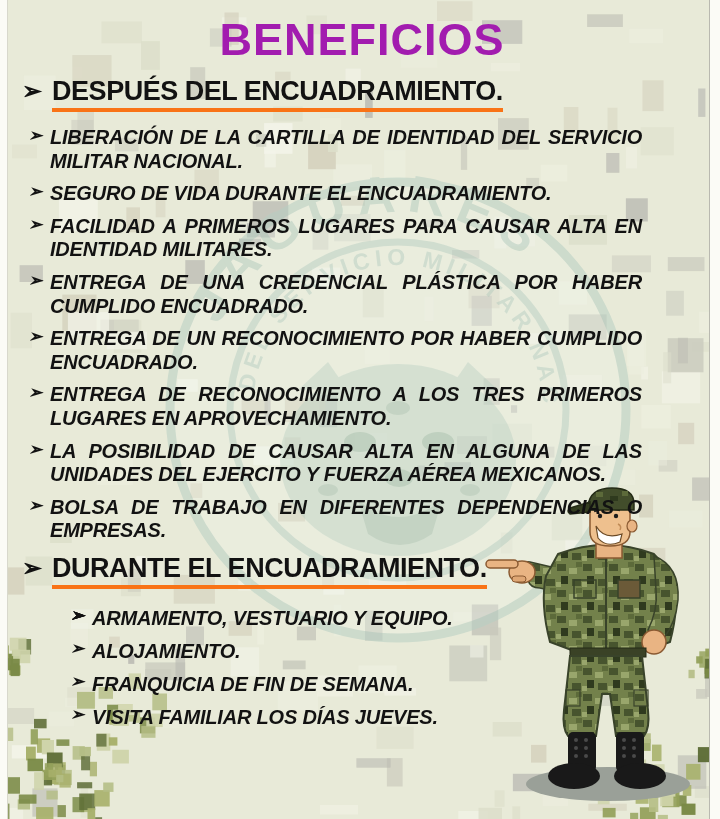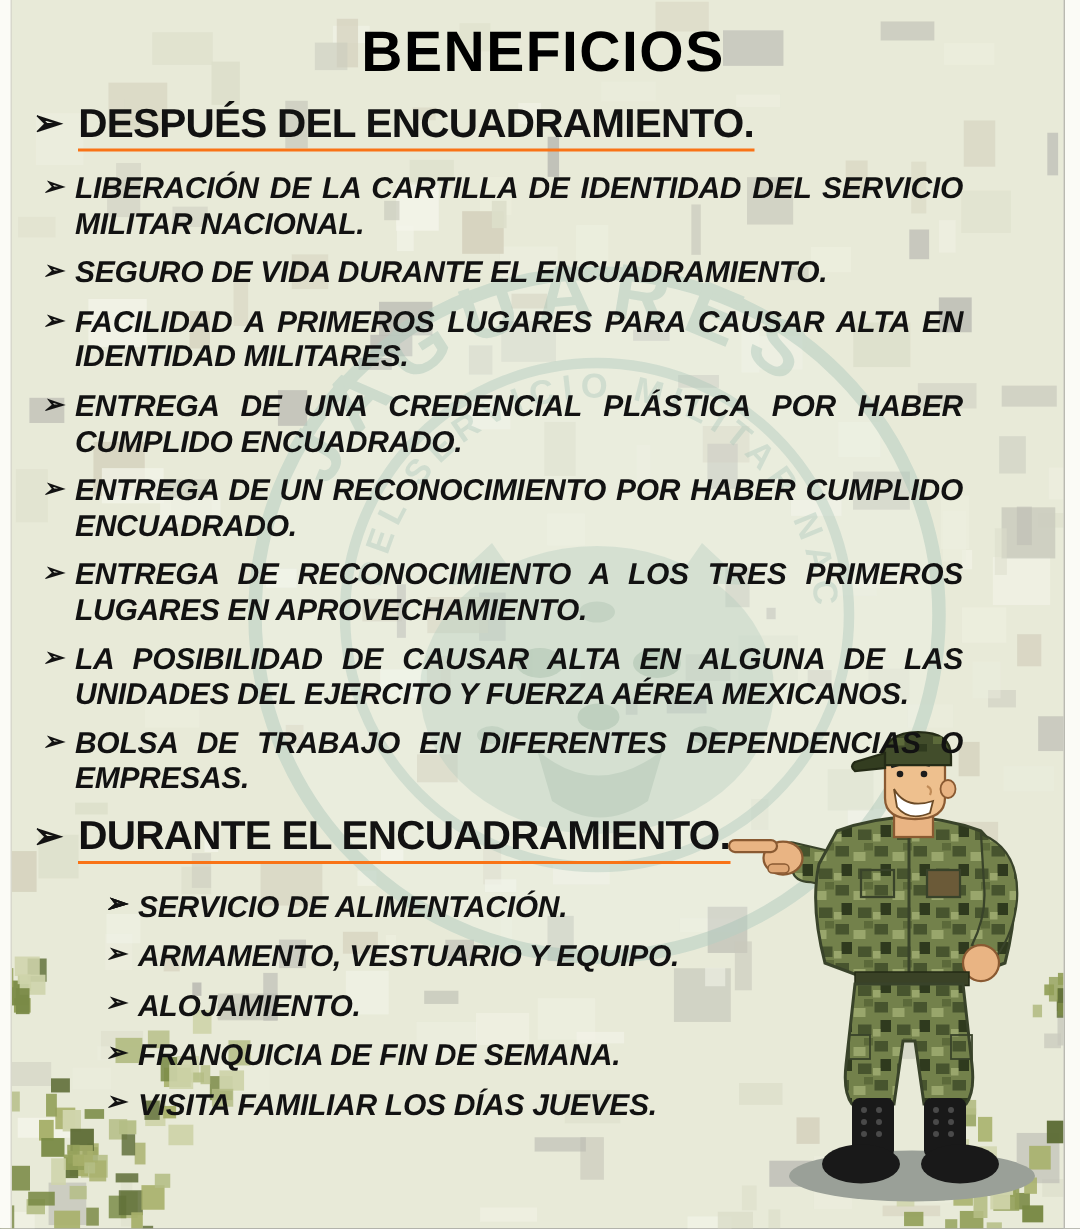--- a/index.html
+++ b/index.html
@@ -14,30 +14,30 @@
   .camo-layer { position:absolute; inset:0; z-index:0; }
   .edge-strip { position:absolute; top:0; bottom:0; background:#fbfbf6; z-index:3; }
   .edge-strip.left  { left:0; width:8px; border-right:1px solid #d8d8cc; }
   .edge-strip.right { right:0; width:11px; border-left:1px solid #b9b9b0; }
   .watermark { position:absolute; left:148px; top:160px; width:500px; height:500px; z-index:1; opacity:.55; }
   .soldier { position:absolute; left:478px; top:484px; width:232px; height:322px; z-index:2; }
 
   
   .content { position:relative; z-index:4; padding:10px 26px 0 30px; }
   .title {
-    text-align:center; font-size:38px; font-weight:bold; letter-spacing:1px;
-    margin-top:4px; color:#000000;
+    text-align:center; font-size:45px; font-weight:bold; letter-spacing:1px;
+    margin-top:4px; color:#a21caf;
   }
   .section { margin-top:10px; }
   .sec-head {
     display:flex; align-items:baseline; gap:10px;
     font-size:27px; font-weight:bold; margin-left:-8px; margin-bottom:4px;
   }
   .sec-head .arr { font-size:24px; font-style:normal; transform:translateY(-1px); }
-  .sec-head .ht { border-bottom:2px solid #f97316; padding-bottom:1px; letter-spacing:-0.5px; }
+  .sec-head .ht { border-bottom:4px solid #f97316; padding-bottom:1px; letter-spacing:-0.5px; }
 
   ul.benefits { list-style:none; margin-top:14px; width:612px; }
   ul.benefits li {
     position:relative; padding-left:20px; margin-bottom:9px;
     font-size:20px; font-weight:bold; font-style:italic;
     line-height:1.18; text-align:justify; letter-spacing:-0.2px;
   }
   ul.benefits li .arr {
     position:absolute; left:-2px; top:0; font-size:17px;
   }
@@ -499,21 +499,21 @@
     </div>
 
     <div class="section second">
       <div class="sec-head">
         <span class="arr">➢</span>
         <span class="ht">DURANTE EL ENCUADRAMIENTO.</span>
       </div>
       <ul class="benefits">
         <li><span class="arr">➢</span></li>
         <li><span class="arr">➢</span></li>
-        <li><span class="arr">➢</span><span>SERVICIO DE ALIMENTACIÓN.</span></li>
+        <li><span class="arr">➢</span></li>
         <li><span class="arr">➢</span><span>ARMAMENTO, VESTUARIO Y EQUIPO.</span></li>
         <li><span class="arr">➢</span><span>ALOJAMIENTO.</span></li>
         <li><span class="arr">➢</span><span>FRANQUICIA DE FIN DE SEMANA.</span></li>
         <li><span class="arr">➢</span><span>VISITA FAMILIAR LOS DÍAS JUEVES.</span></li>
       </ul>
     </div>
   </div>
 </div>
 
 </body></html>

